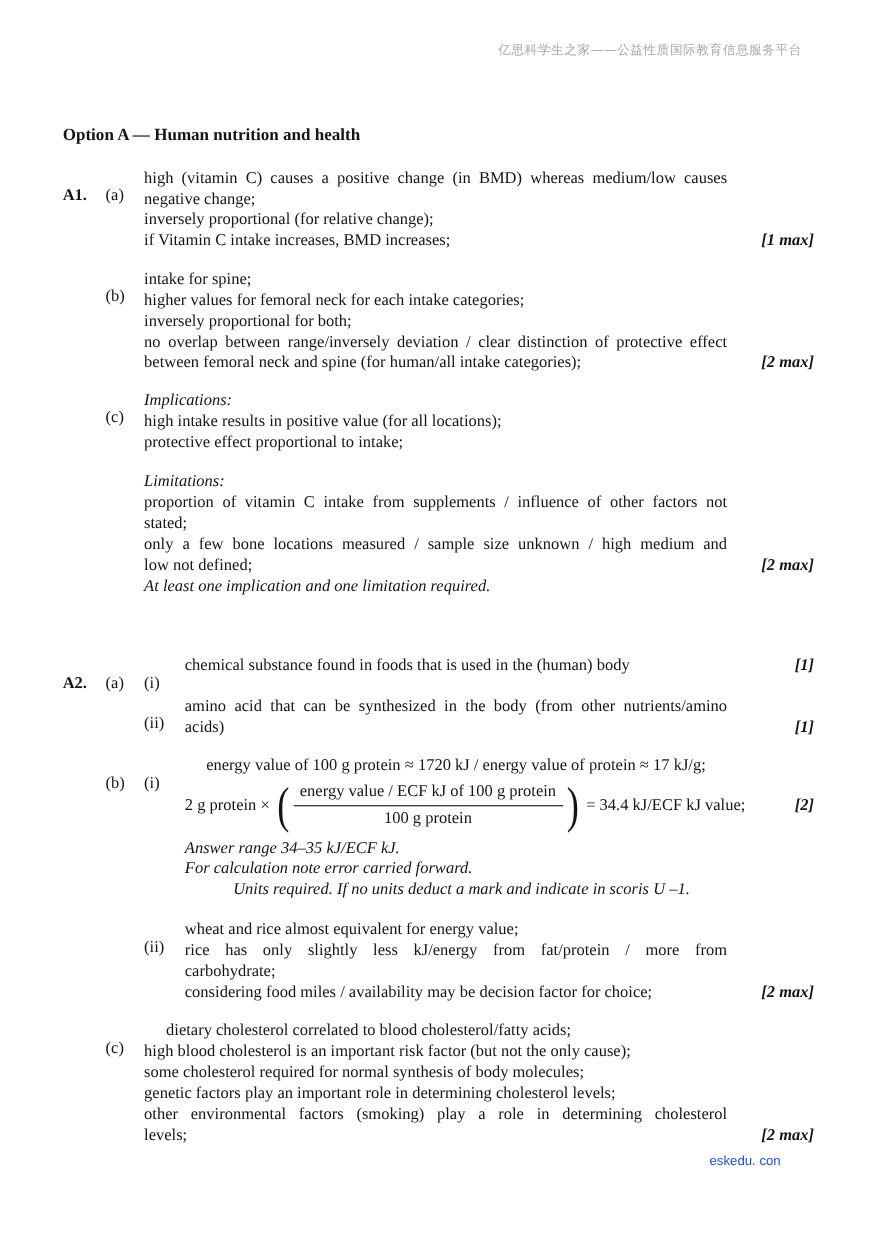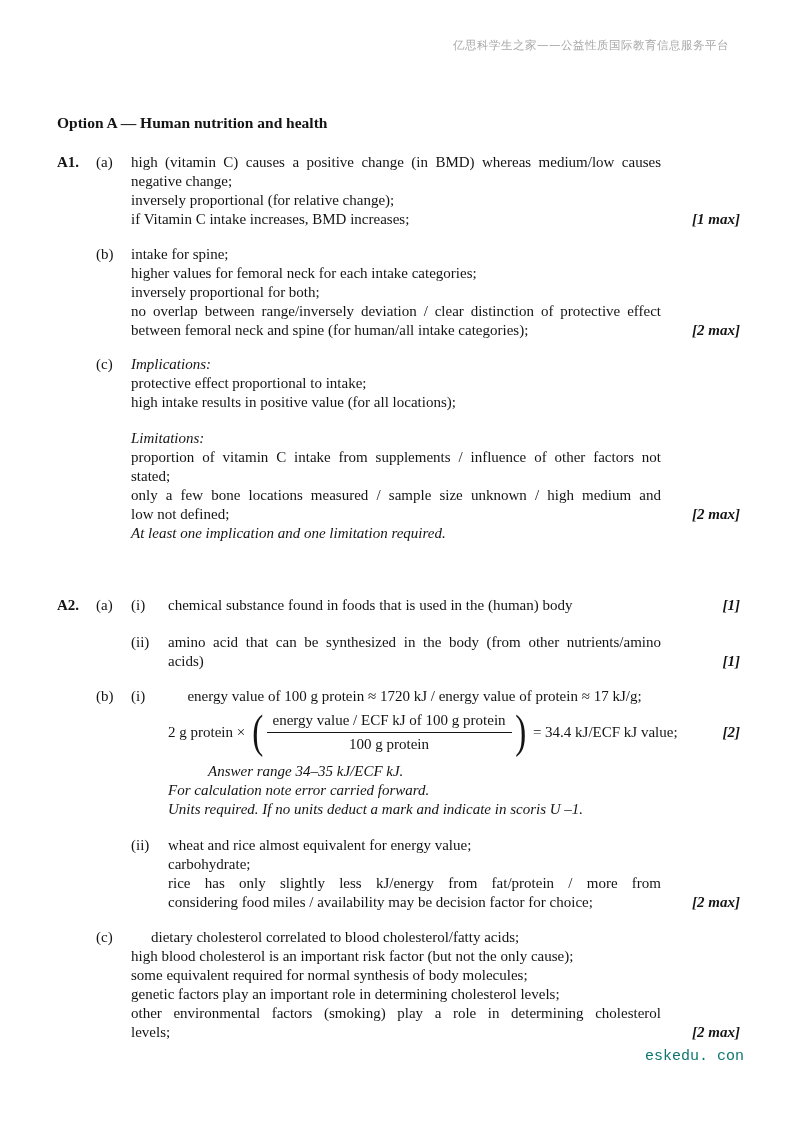--- a/index.html
+++ b/index.html
@@ -7,27 +7,27 @@
   .page {
     position:relative; width:794px; height:1123px; background:#ffffff;
     font-family:"Liberation Serif", serif; font-size:15px; color:#141414;
     overflow:hidden; margin:0 auto;
   }
   .wm-header {
     position:absolute; top:38px; left:453px; font-family:"DejaVu Sans", sans-serif;
     font-size:11.5px; color:#a9a9a9; letter-spacing:0.5px; white-space:nowrap;
   }
   .wm-footer {
-    position:absolute; top:1048px; left:645px; font-family:Liberation Mono, monospace;
-    font-size:15px; color:#0f766e; white-space:nowrap;
+    position:absolute; top:1048px; left:645px; font-family:Liberation Sans, sans-serif;
+    font-size:12px; color:#1d4ed8; white-space:nowrap;
   }
   .content { position:absolute; top:114px; left:57px; width:683px; }
   .title { font-size:15.5px; font-weight:bold; margin-bottom:21px; white-space:nowrap; }
   .entry { position:relative; }
-  .lbl { position:absolute; top:0; line-height:19px; }
+  .lbl { position:absolute; top:16px; line-height:19px; }
   .lbl.q { font-weight:bold; }
   .blk {}
   .line { display:flex; align-items:baseline; min-height:19px; }
   .txt { flex:0 0 auto; line-height:19px; }
   .txt.j { text-align:justify; text-align-last:justify; }
   .txt.it { font-style:italic; }
   .mark { flex:1 1 auto; text-align:right; font-weight:bold; font-style:italic; line-height:19px; }
   .fline { display:flex; align-items:center; margin:4px 0 8px; }
   .fpre { margin-right:5px; white-space:nowrap; }
   .fpost { margin-left:5px; white-space:nowrap; }
@@ -90,24 +90,24 @@
           </div>
         </div>
         <div class="entry" style="margin-top: 15px;">
           <span class="lbl" style="left: 39px;">(c)</span>
           <div class="body" style="margin-left: 74px;">
             <div class="blk">
               <div class="line">
                 <div class="txt it" style="width: 530px;">Implications:</div>
               </div>
               <div class="line">
+                <div class="txt" style="width: 530px;">high intake results in positive value (for all locations);</div>
+              </div>
+              <div class="line">
                 <div class="txt" style="width: 530px;">protective effect proportional to intake;</div>
-              </div>
-              <div class="line">
-                <div class="txt" style="width: 530px;">high intake results in positive value (for all locations);</div>
               </div>
             </div>
             <div class="blk" style="margin-top: 17px;">
               <div class="line">
                 <div class="txt it" style="width: 530px;">Limitations:</div>
               </div>
               <div class="line">
                 <div class="txt j" style="width: 530px;">proportion of vitamin C intake from supplements / influence of other factors not</div>
               </div>
               <div class="line">
@@ -168,63 +168,63 @@
               <span class="frac">
                 <span class="num">energy value / ECF kJ of 100 g protein</span>
                 <span class="den">100 g protein</span>
               </span>
               <span class="bigp">)</span>
               <span class="fpost">= 34.4 kJ/ECF kJ value;</span>
               <div class="mark fmark">[2]</div>
             </div>
             <div class="blk">
               <div class="line">
-                <div class="txt it" style="width: 493px; margin-left: 40px;">Answer range 34–35 kJ/ECF kJ.</div>
+                <div class="txt it" style="width: 493px;">Answer range 34–35 kJ/ECF kJ.</div>
               </div>
               <div class="line">
                 <div class="txt it" style="width: 493px;">For calculation note error carried forward.</div>
               </div>
               <div class="line">
-                <div class="txt it" style="width: 493px;">Units required.  If no units deduct a mark and indicate in scoris U –1.</div>
+                <div class="txt it" style="width: 493px; margin-left: 44px;">Units required.  If no units deduct a mark and indicate in scoris U –1.</div>
               </div>
             </div>
           </div>
         </div>
         <div class="entry" style="margin-top: 17px;">
           <span class="lbl" style="left: 74px;">(ii)</span>
           <div class="body" style="margin-left: 111px;">
             <div class="blk">
               <div class="line">
                 <div class="txt" style="width: 493px;">wheat and rice almost equivalent for energy value;</div>
               </div>
               <div class="line">
+                <div class="txt j" style="width: 493px;">rice has only slightly less kJ/energy from fat/protein / more from</div>
+              </div>
+              <div class="line">
                 <div class="txt" style="width: 493px;">carbohydrate;</div>
-              </div>
-              <div class="line">
-                <div class="txt j" style="width: 493px;">rice has only slightly less kJ/energy from fat/protein / more from</div>
               </div>
               <div class="line">
                 <div class="txt" style="width: 493px;">considering food miles / availability may be decision factor for choice;</div>
                 <div class="mark">[2 max]</div>
               </div>
             </div>
           </div>
         </div>
         <div class="entry" style="margin-top: 16px;">
           <span class="lbl" style="left: 39px;">(c)</span>
           <div class="body" style="margin-left: 74px;">
             <div class="blk">
               <div class="line">
                 <div class="txt" style="width: 530px; margin-left: 20px;">dietary cholesterol correlated to blood cholesterol/fatty acids;</div>
               </div>
               <div class="line">
                 <div class="txt" style="width: 530px;">high blood cholesterol is an important risk factor (but not the only cause);</div>
               </div>
               <div class="line">
-                <div class="txt" style="width: 530px;">some equivalent required for normal synthesis of body molecules;</div>
+                <div class="txt" style="width: 530px;">some cholesterol required for normal synthesis of body molecules;</div>
               </div>
               <div class="line">
                 <div class="txt" style="width: 530px;">genetic factors play an important role in determining cholesterol levels;</div>
               </div>
               <div class="line">
                 <div class="txt j" style="width: 530px;">other environmental factors (smoking) play a role in determining cholesterol</div>
               </div>
               <div class="line">
                 <div class="txt" style="width: 530px;">levels;</div>
                 <div class="mark">[2 max]</div>

